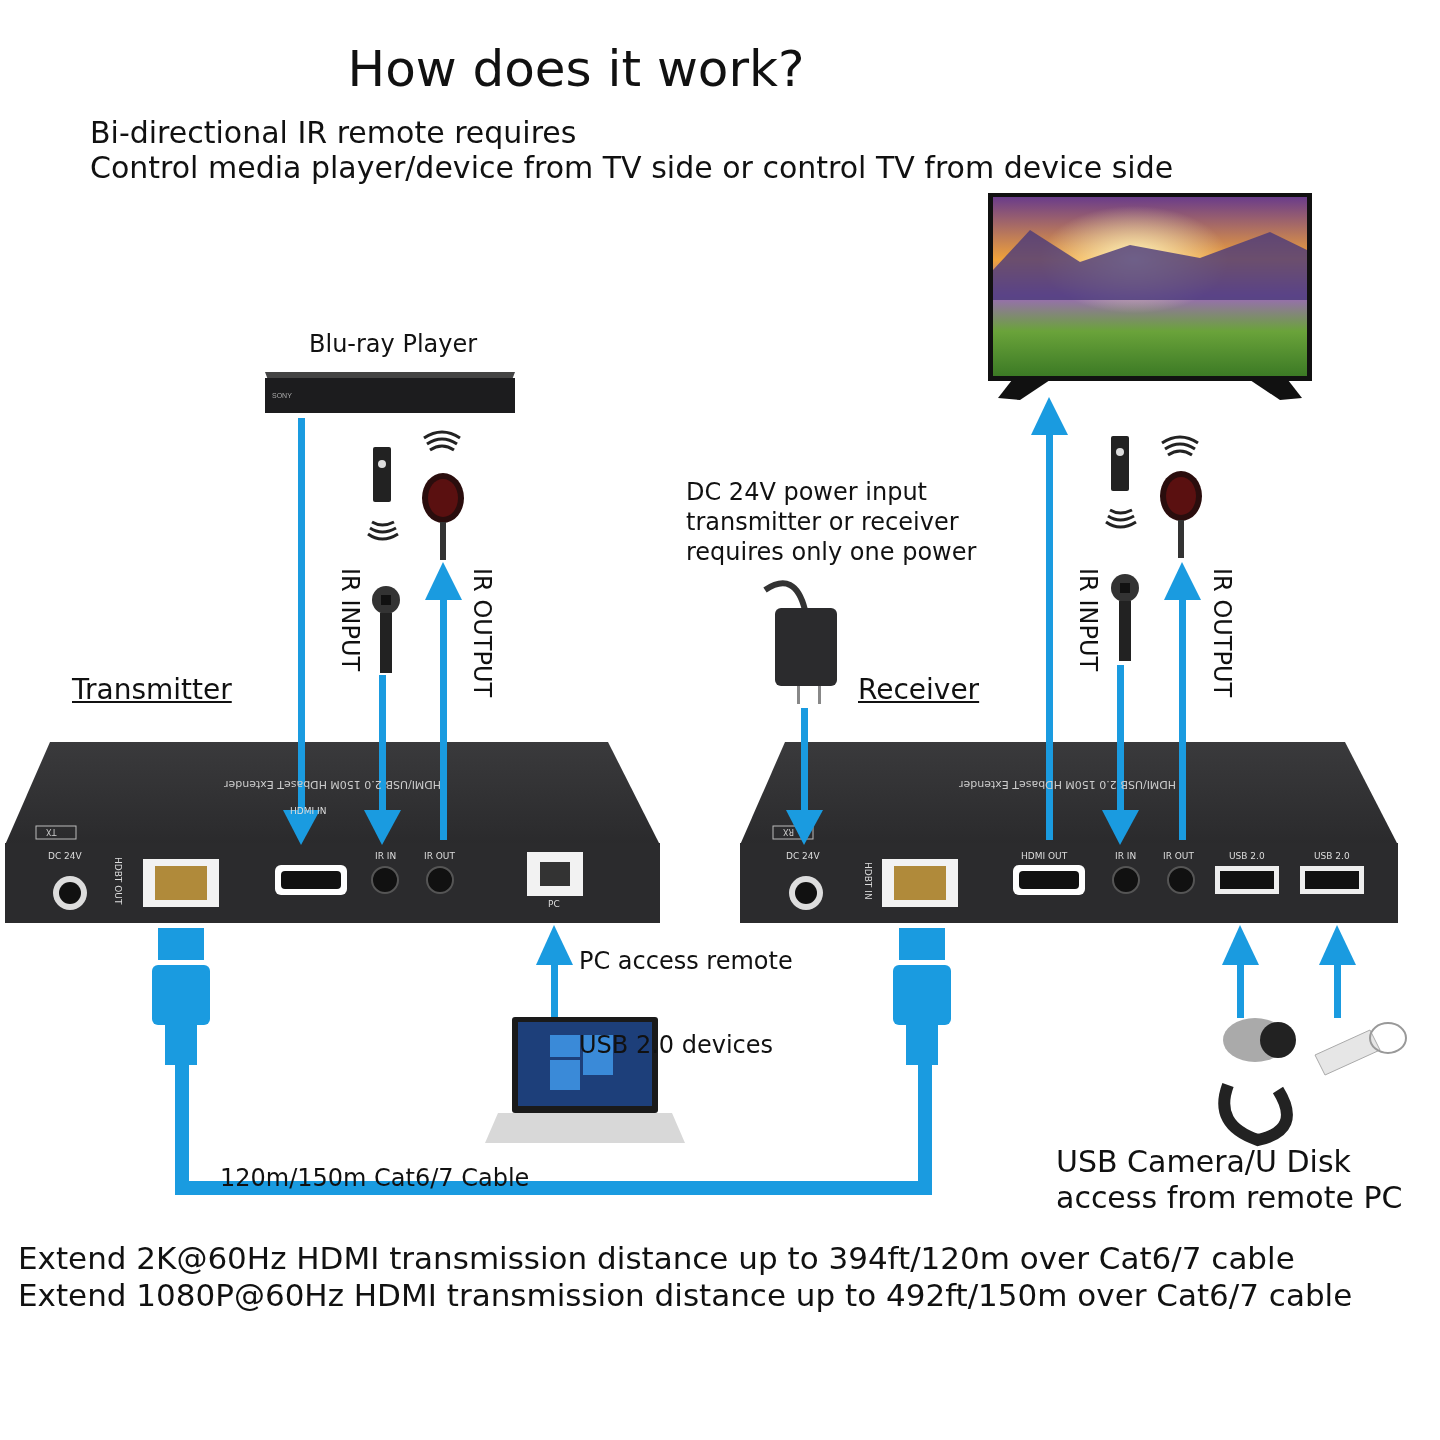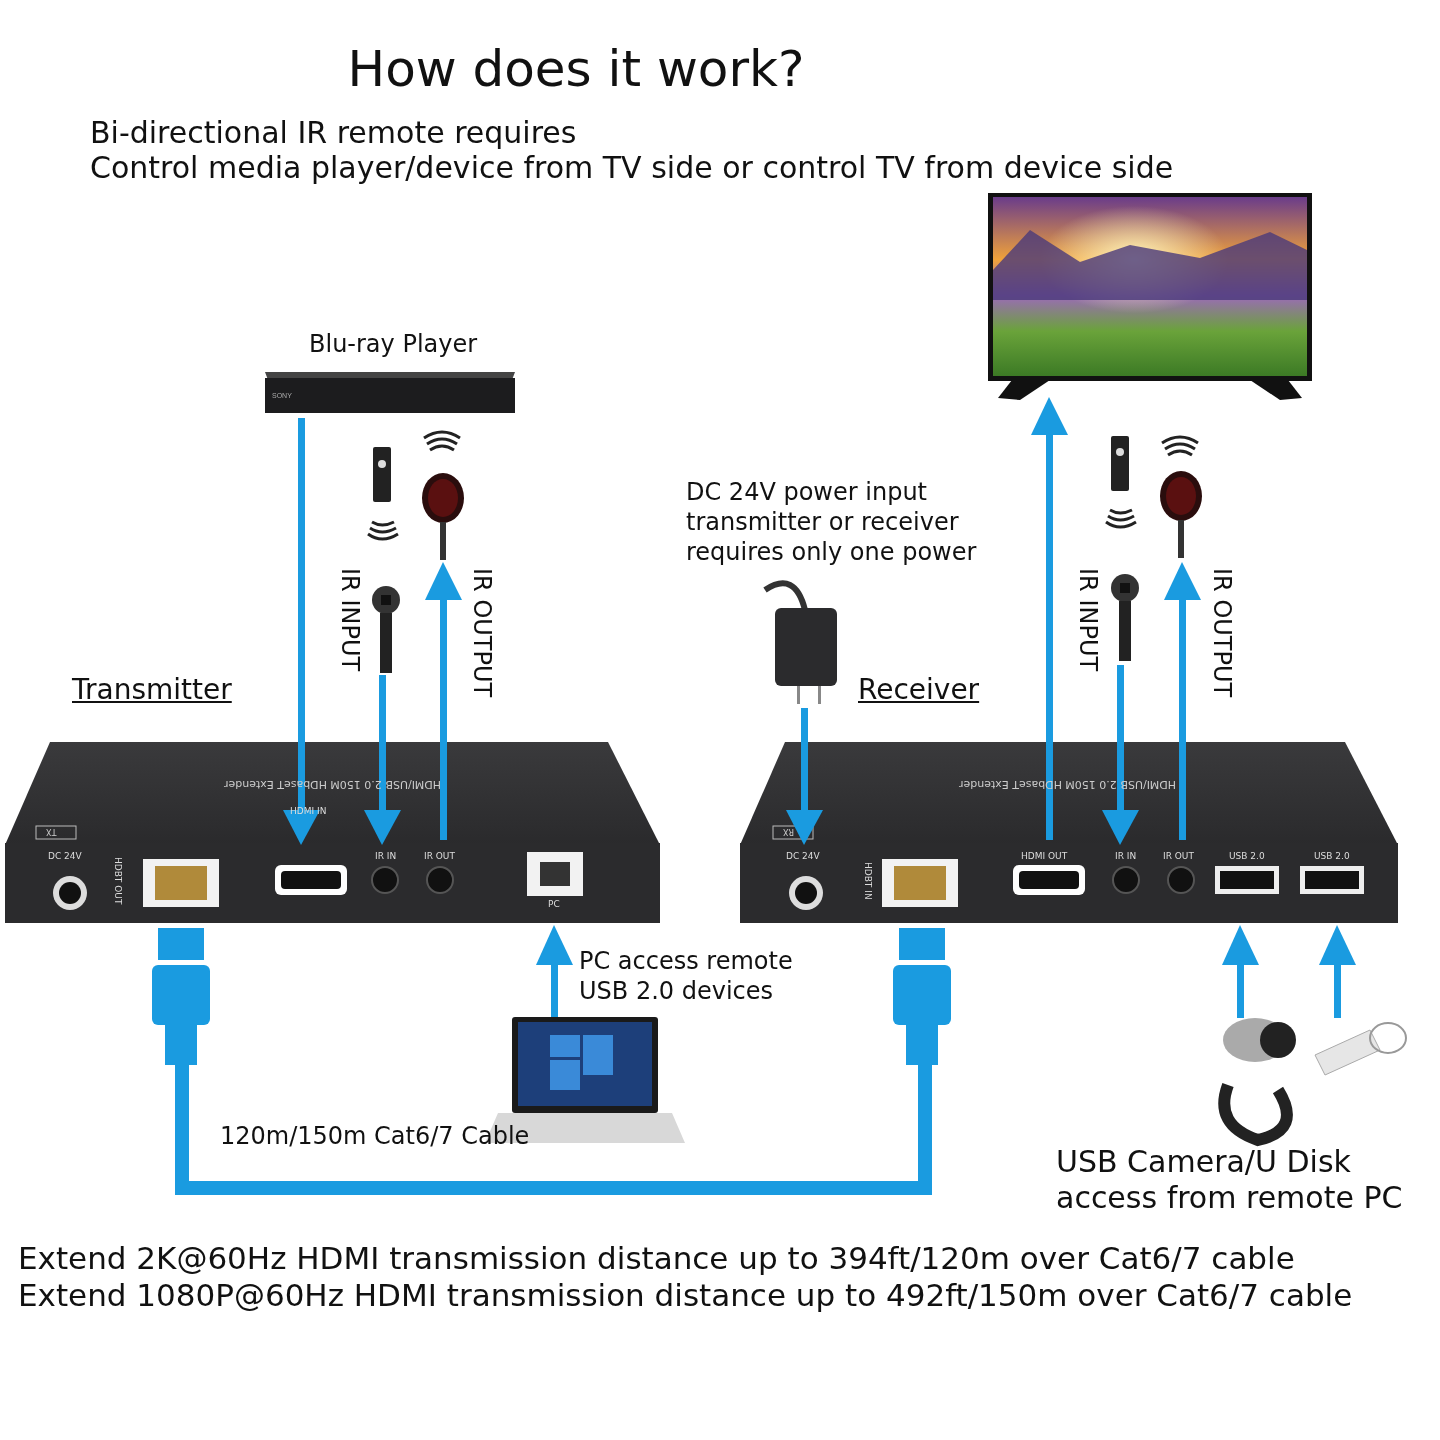--- a/index.html
+++ b/index.html
@@ -225,19 +225,19 @@
 
 <div class="abs" style="left:786px;top:851px;font-size:9px;color:#ddd">DC 24V</div>
 <div class="abs" style="left:873px;top:862px;font-size:9px;color:#ddd;transform:rotate(90deg);transform-origin:left top">HDBT IN</div>
 <div class="abs" style="left:1021px;top:851px;font-size:9px;color:#ddd">HDMI OUT</div>
 <div class="abs" style="left:1115px;top:851px;font-size:9px;color:#ddd">IR IN</div>
 <div class="abs" style="left:1163px;top:851px;font-size:9px;color:#ddd">IR OUT</div>
 <div class="abs" style="left:1229px;top:851px;font-size:9px;color:#ddd">USB 2.0</div>
 <div class="abs" style="left:1314px;top:851px;font-size:9px;color:#ddd">USB 2.0</div>
 
 <div class="abs lbl" style="left:579px;top:947px">PC access remote</div>
-<div class="abs lbl" style="left:579px;top:977px">USB 2.0 devices</div>
-<div class="abs lbl" style="left:220px;top:1122px">120m/150m Cat6/7 Cable</div>
+<div class="abs lbl" style="left:579px;top:1031px">USB 2.0 devices</div>
+<div class="abs lbl" style="left:220px;top:1164px">120m/150m Cat6/7 Cable</div>
 <div class="abs" style="left:1056px;top:1144px;font-size:30px;white-space:nowrap">USB Camera/U Disk</div>
 <div class="abs" style="left:1056px;top:1180px;font-size:30px;white-space:nowrap">access from remote PC</div>
 
 <div class="abs foot" style="top:1240px">Extend 2K@60Hz HDMI transmission distance up to 394ft/120m over Cat6/7 cable</div>
 <div class="abs foot" style="top:1277px">Extend 1080P@60Hz HDMI transmission distance up to 492ft/150m over Cat6/7 cable</div>
 
 </body></html>

